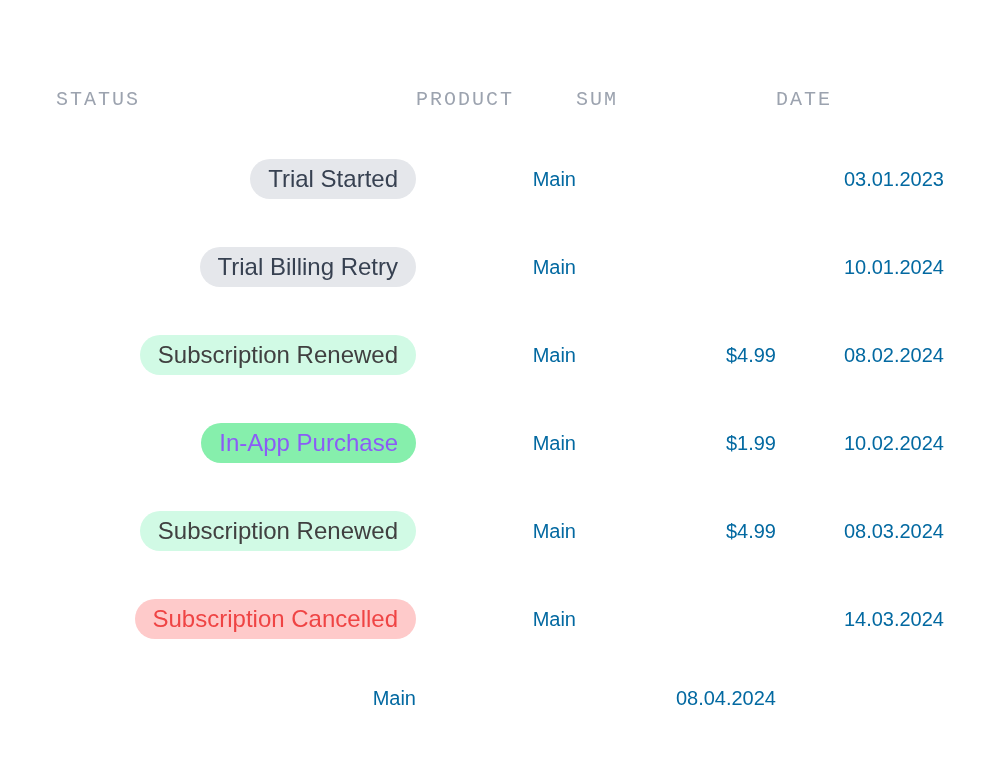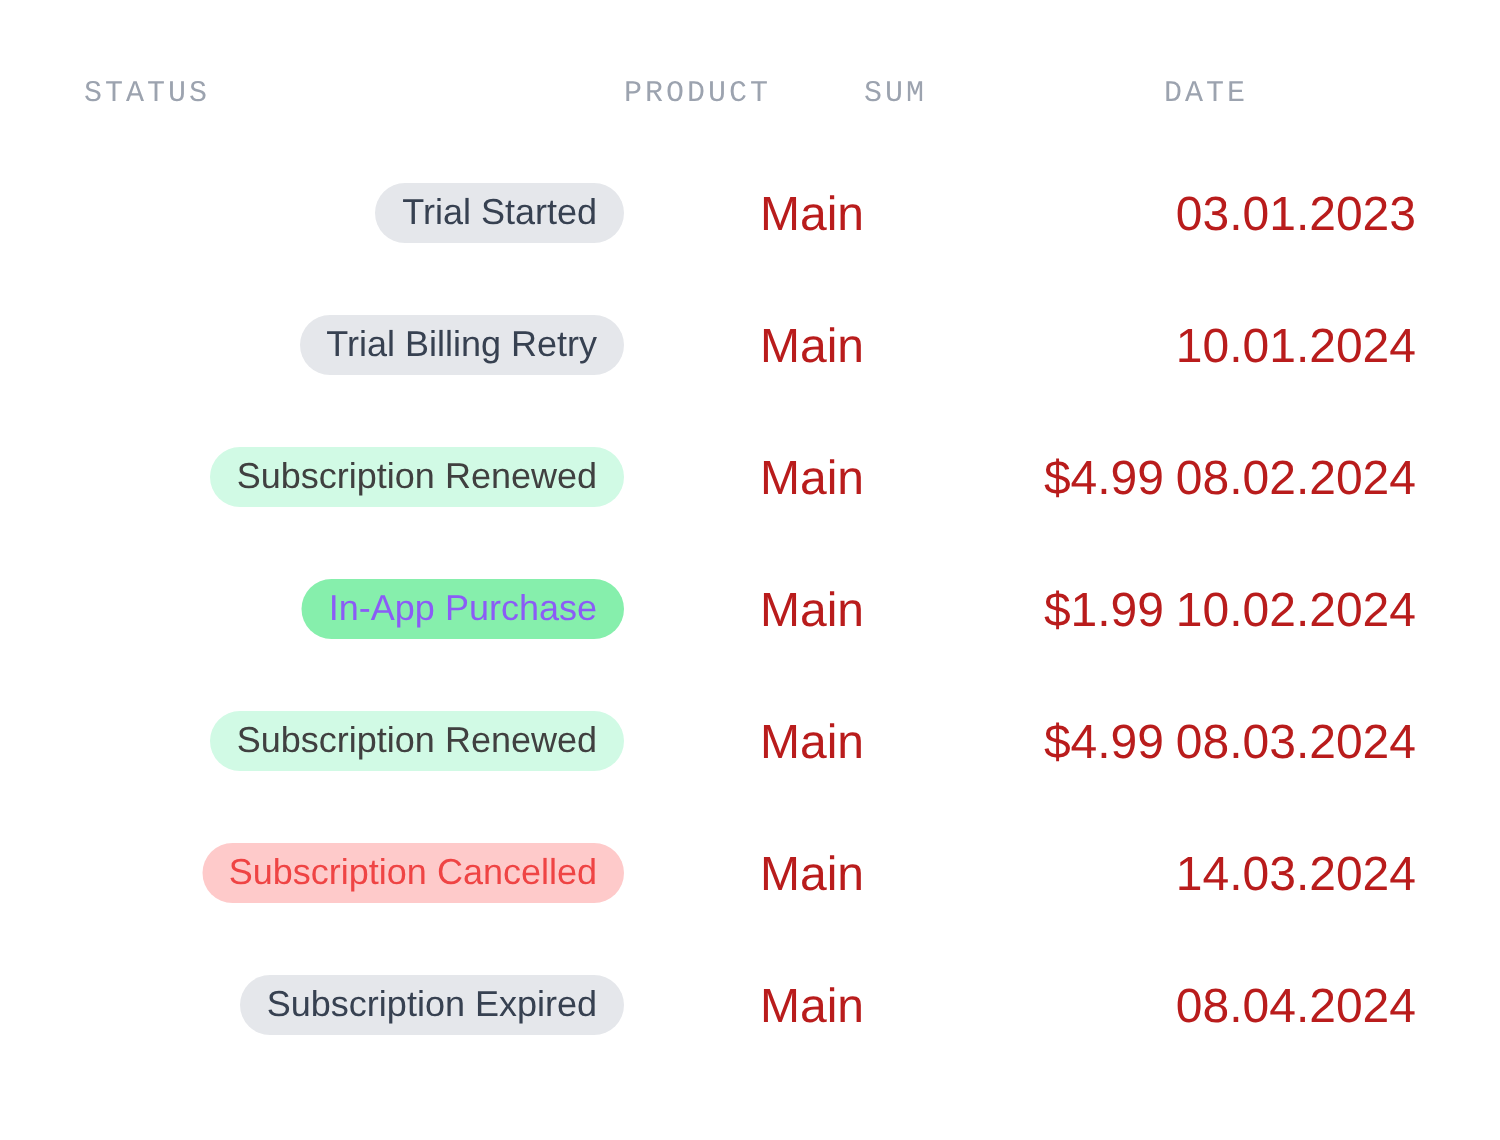--- a/index.html
+++ b/index.html
@@ -14,21 +14,21 @@
       width: 1000px;
       height: 760px;
       overflow: hidden;
     }
     
     .card {
       width: 1000px;
       height: 760px;
       background: #ffffff;
       border-radius: 32px;
-      padding: 51px 56px 40px 56px;
+      padding: 88px 56px 40px 56px;
     }
     
     .table {
       width: 100%;
     }
     
     .header-row {
       display: grid;
       grid-template-columns: 360px 160px 200px 1fr;
       margin-bottom: 48px;
@@ -75,22 +75,22 @@
       background: #86efac;
       color: #8B5CF6;
     }
     
     .badge-red {
       background: #FECACA;
       color: #EF4444;
     }
     
     .cell-text {
-      font-size: 32px;
-      color: #b91c1c;
+      font-size: 20px;
+      color: #0369a1;
       font-weight: 400;
     }
   </style>
 </head>
 <body>
 
 <div class="card">
   <div class="table">
 
     <div class="header-row">
@@ -148,22 +148,19 @@
     <div class="data-row">
       <div>
         <span class="status-badge badge-red">Subscription Cancelled</span>
       </div>
       <div class="cell-text">Main</div>
       <div class="cell-text"></div>
       <div class="cell-text">14.03.2024</div>
     </div>
 
     <div class="data-row">
-      <div>
-        <span class="status-badge badge-gray">Subscription Expired</span>
-      </div>
       <div class="cell-text">Main</div>
       <div class="cell-text"></div>
       <div class="cell-text">08.04.2024</div>
     </div>
 
   </div>
 </div>
 
 </body></html>

